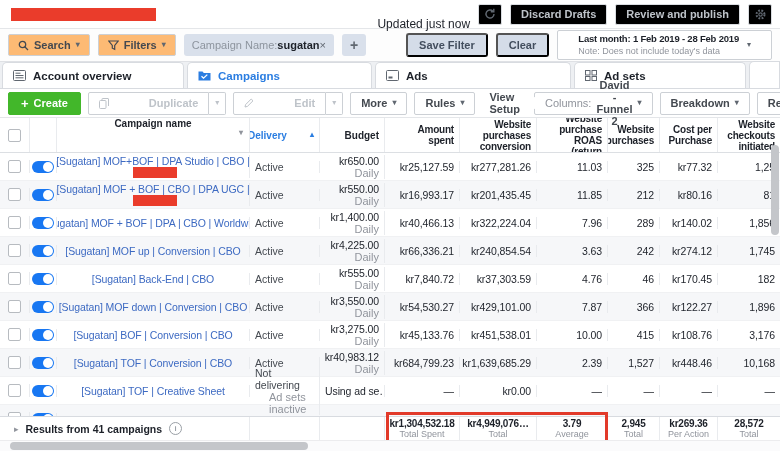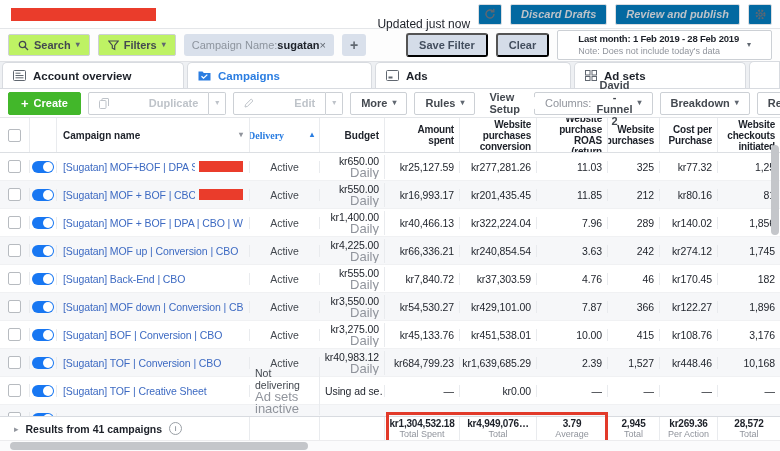--- a/index.html
+++ b/index.html
@@ -5,28 +5,28 @@
   html,body{margin:0;padding:0;background:#fff;overflow:hidden;}
   .app{position:relative;width:780px;height:451px;overflow:hidden;background:#fff;
        font-family:"Liberation Sans",sans-serif;color:#1d2129;font-size:12px;}
 
   
   .topbar{height:28px;border-bottom:1px solid #e4e6e9;display:flex;align-items:center;padding:0 8px;gap:8px;}
   .redact-top{width:145px;height:13px;background:#ea3c2b;margin-left:3px;}
   .topbar .spacer{flex:1;}
   .updated{font-size:12px;color:#1d2129;margin-top:19px;}
   .tb-btn{height:21px;display:inline-flex;align-items:center;justify-content:center;gap:4px;
-          border:1px solid #dadde1;background:#0369a1;border-radius:2px;
-          font-size:11px;font-weight:bold;color:#bec3c9;padding:0 10px;font-style:italic;}
+          border:1px solid #dadde1;background:#000000;border-radius:2px;
+          font-size:11px;font-weight:bold;color:#bec3c9;padding:0 10px;}
   .tb-icon-btn{width:24px;padding:0;color:#606770;}
 
   
   .filterbar{height:32px;border-bottom:1px solid #dfe1e5;display:flex;align-items:center;padding:0 8px;gap:8px;background:#fdfdfd;}
   .fb-btn{height:22px;display:inline-flex;align-items:center;gap:5px;padding:0 9px;
-          border:1px solid #ccd0d5;border-radius:2px;background:#bef264;font-size:11px;font-weight:bold;color:#444950;}
+          border:1px solid #ccd0d5;border-radius:2px;background:#fdba74;font-size:11px;font-weight:bold;color:#444950;}
   .caret{font-size:8px;color:#606770;line-height:1;}
   .chip{height:22px;display:inline-flex;align-items:center;background:#d9e0eb;border-radius:3px;padding:0 8px;font-size:11px;}
   .chip .lab{color:#8d949e;}
   .chip .val{color:#1d2129;font-weight:bold;}
   .chip .x{color:#606770;font-size:11px;cursor:pointer;}
   .plus-btn{width:24px;height:22px;display:inline-flex;align-items:center;justify-content:center;
             background:#d9e0eb;border-radius:3px;color:#606770;font-size:14px;font-weight:bold;}
   .filterbar .spacer{flex:1;}
   .blue-btn{height:24px;display:inline-flex;align-items:center;padding:0 11px;background:#d4dce8;
             border-radius:3px;font-size:11px;font-weight:bold;color:#434e5e;}
@@ -58,52 +58,52 @@
   .toolbar .spacer{flex:1;}
   .vs-label{font-size:11px;font-weight:bold;color:#444950;}
   .toggle-off{width:28px;height:14px;border-radius:7px;background:#ccd0d5;position:relative;display:inline-block;}
   .toggle-off .knob{position:absolute;left:1px;top:1px;width:12px;height:12px;border-radius:50%;background:#fff;}
   .cols-btn .lab{color:#90949c;font-weight:normal;}
 
   
   .cell{box-sizing:border-box;border-right:1px solid #e9ebee;padding:0 5px;display:flex;align-items:center;overflow:hidden;}
   .c-check{width:30px;justify-content:center;}
   .c-tog{width:27px;justify-content:center;}
-  .c-name{width:193px;padding:0 6px;}
+  .c-name{width:193px;padding:0 6px;flex-direction:column;}
   .c-del{width:70px;}
   .c-bud{width:65px;}
   .c-spent{width:75px;}
   .c-conv{width:77px;}
   .c-roas{width:71px;}
   .c-pur{width:52px;}
   .c-cpp{width:58px;}
   .c-chk{width:62px;border-right:none;}
   .num{justify-content:flex-end;text-align:right;}
 
   .thead{display:flex;height:34px;background:#fff;border-bottom:1px solid #dcdfe3;font-size:10px;font-weight:bold;}
   .thead .hdr-ml{white-space:pre-line;line-height:11px;letter-spacing:-0.2px;}
   .thead .c-name{color:#1d2129;}
   .thead .c-name .caret{margin-left:auto;color:#90949c;}
-  .del-hdr{color:#2a7de1;font-family:Liberation Serif, serif;}
+  .del-hdr{color:#2a7de1;}
   .del-hdr .del-txt{margin-left:-7px;white-space:nowrap;}
   .del-hdr .caret{margin-left:auto;color:#2a7de1;}
 
   .tbody .row{display:flex;height:28px;font-size:10.5px;align-items:center;border-bottom:1px solid #f0f1f3;box-sizing:border-box;}
   .tbody .row:nth-child(even){background:#f6f7f9;}
   .checkbox{width:13px;height:13px;border:1px solid #b7bbc0;border-radius:2px;background:#fff;display:inline-block;box-sizing:border-box;}
   .toggle-on{width:22px;height:12px;border-radius:6px;background:#1877f2;position:relative;display:inline-block;flex:none;}
   .toggle-on .knob{position:absolute;right:1px;top:1px;width:10px;height:10px;border-radius:50%;background:#fff;}
   .camp-link{color:#3d6ac2;text-decoration:none;white-space:nowrap;overflow:hidden;letter-spacing:-0.1px;}
   .row-redact{display:none;width:44px;height:11px;background:#ea3c2b;margin-left:4px;flex:none;}
   .row-redact.show{display:inline-block;}
-  .col{flex-direction:column;justify-content:center;align-items:center;line-height:12px;}
+  .col{flex-direction:column;justify-content:center;align-items:flex-start;line-height:12px;}
   .col.end{align-items:flex-end;text-align:right;}
   .col.end.bud-left{align-items:flex-start;text-align:left;}
   .del-main{color:#444950;}
-  .sub{font-size:13px;color:#90949c;}
+  .sub{font-size:11px;color:#90949c;margin-left:14px;}
   .numtxt{letter-spacing:-0.1px;white-space:nowrap;}
 
   
   .summary{position:absolute;left:0;top:416px;width:780px;height:25px;background:#fff;border-top:1px solid #d8dbe0;
            border-bottom:1px solid #e4e6e9;display:flex;box-sizing:border-box;font-size:10px;}
   .summary .cell{align-items:center;}
   .s-label{width:250px;display:flex;align-items:center;gap:7px;padding-left:14px;box-sizing:border-box;border-right:1px solid #e9ebee;}
   .s-arrow{color:#90949c;font-size:9px;}
   .s-text{font-weight:bold;color:#1d2129;font-size:10.5px;}
   .info-i{width:11px;height:11px;border:1px solid #9aa0a6;border-radius:50%;color:#9aa0a6;font-size:7.5px;font-weight:bold;

